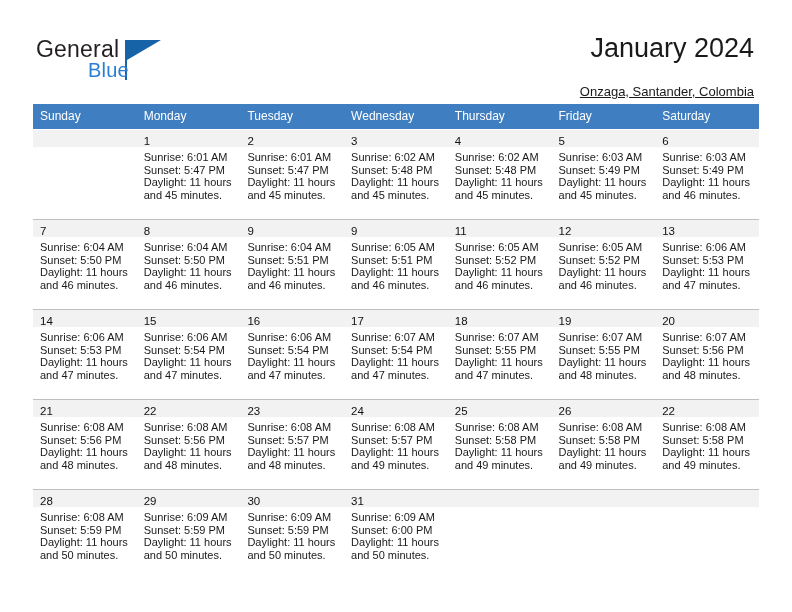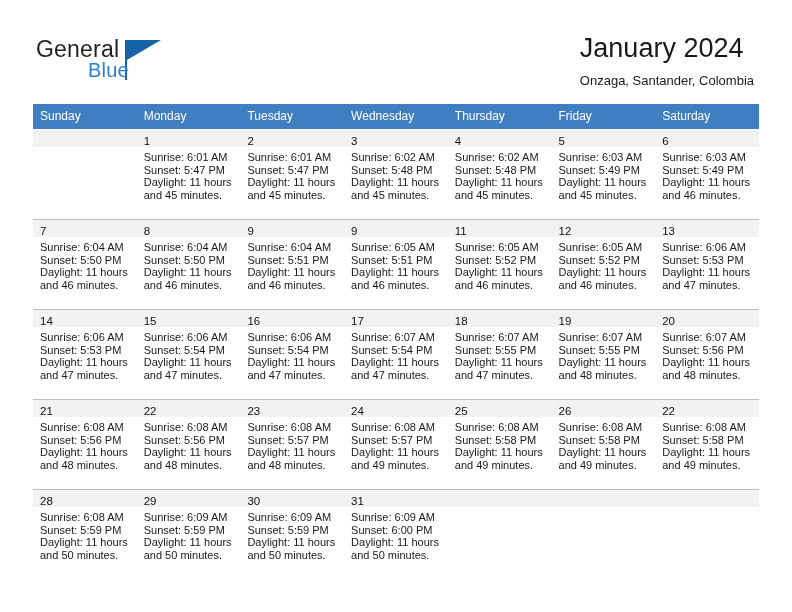--- a/index.html
+++ b/index.html
@@ -72,34 +72,35 @@
     top: 4px;
     width: 2px;
     height: 40px;
     background: #1763a8;
   }
 
   .title-block {
     position: absolute;
     right: 38px;
     top: 32px;
-    text-align: left;
+    text-align: right;
   }
   .cal-title {
     font-size: 27px;
     color: #1a1a1a;
     line-height: 32px;
     white-space: nowrap;
   }
   .cal-sub {
-    margin-top: 9px;
+    margin-top: 20px;
     font-size: 13px;
     color: #1a1a1a;
     line-height: 16px;
     white-space: nowrap;
+    text-decoration: underline;
   }
 
   
   .cal {
     position: absolute;
     left: 33px;
     top: 104px;
     width: 726px;
     border-collapse: collapse;
     table-layout: fixed;

